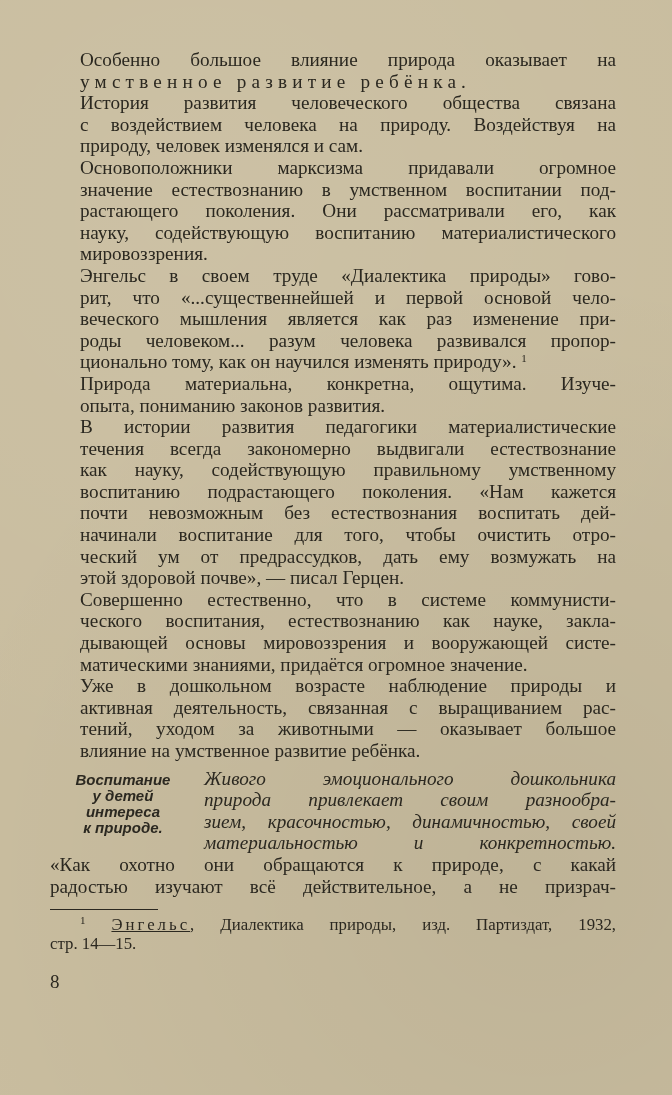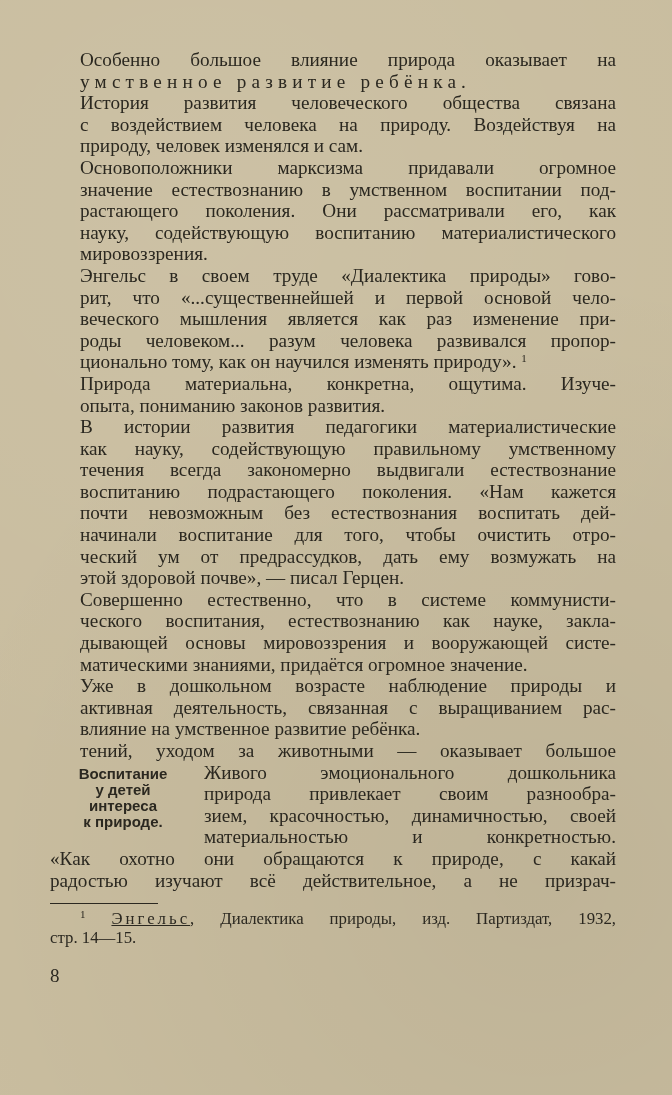--- a/index.html
+++ b/index.html
@@ -15,21 +15,21 @@
   .page {
     position: absolute; left: 50px; top: 49px; width: 566px;
     font-size: 19.2px; line-height: 21.6px;
   }
   .p { margin: 0; text-align: justify; text-align-last: left; text-indent: 30px; hyphens: manual; }
   .p.noindent { text-indent: 0; }
   .spaced { letter-spacing: 5.2px; }
   .line { display: block; text-align: justify; text-align-last: justify; }
   .line.last { text-align-last: left; }
   .ind { text-indent: 30px; }
-  .side-block { display: flex; margin-top: 0; }
+  .side-block { display: flex; margin-top: 6px; font-style: italic; }
   .side-note {
     width: 146px; flex: none; text-align: center;
     font-family: "Liberation Sans", "DejaVu Sans", sans-serif;
     font-weight: bold; font-size: 15px; line-height: 16px; padding-top: 4px;
     color: #2b2820;
   }
   .side-text { flex: 1; padding-left: 8px; }
   .rule { width: 108px; border-top: 1.5px solid #2b2820; margin: 12px 0 5px 0; }
   .footnote { font-size: 16.8px; line-height: 19px; }
   .fn-first { text-indent: 30px; display: block; text-align: justify; text-align-last: justify; }
@@ -69,41 +69,41 @@
     <span class="line last"><span>ционально тому, как он научился изменять природу».</span> <sup>1</sup></span>
   </div>
 
   <div class="p">
     <span class="line ind">Природа материальна, конкретна, ощутима. Изуче-</span>
     <span class="line last">опыта, пониманию законов развития.</span>
   </div>
 
   <div class="p">
     <span class="line ind">В истории развития педагогики материалистические</span>
+    <span class="line">течения всегда закономерно выдвигали естествознание</span>
     <span class="line">как науку, содействующую правильному умственному</span>
-    <span class="line">течения всегда закономерно выдвигали естествознание</span>
     <span class="line">воспитанию подрастающего поколения. «Нам кажется</span>
     <span class="line">почти невозможным без естествознания воспитать дей-</span>
     <span class="line">начинали воспитание для того, чтобы очистить отро-</span>
     <span class="line">ческий ум от предрассудков, дать ему возмужать на</span>
     <span class="line last">этой здоровой почве», — писал Герцен.</span>
   </div>
 
   <div class="p">
     <span class="line ind">Совершенно естественно, что в системе коммунисти-</span>
     <span class="line">ческого воспитания, естествознанию как науке, закла-</span>
     <span class="line">дывающей основы мировоззрения и вооружающей систе-</span>
     <span class="line last">матическими знаниями, придаётся огромное значение.</span>
   </div>
 
   <div class="p">
     <span class="line ind">Уже в дошкольном возрасте наблюдение природы и</span>
     <span class="line">активная деятельность, связанная с выращиванием рас-</span>
+    <span class="line">тений, уходом за животными — оказывает большое</span>
     <span class="line last">влияние на умственное развитие ребёнка.</span>
-    <span class="line">тений, уходом за животными — оказывает большое</span>
   </div>
 
   <div class="side-block">
     <div class="side-note">
       <div>Воспитание</div>
       <div>у детей</div>
       <div>интереса</div>
       <div>к природе.</div>
     </div>
     <div class="side-text p noindent">

